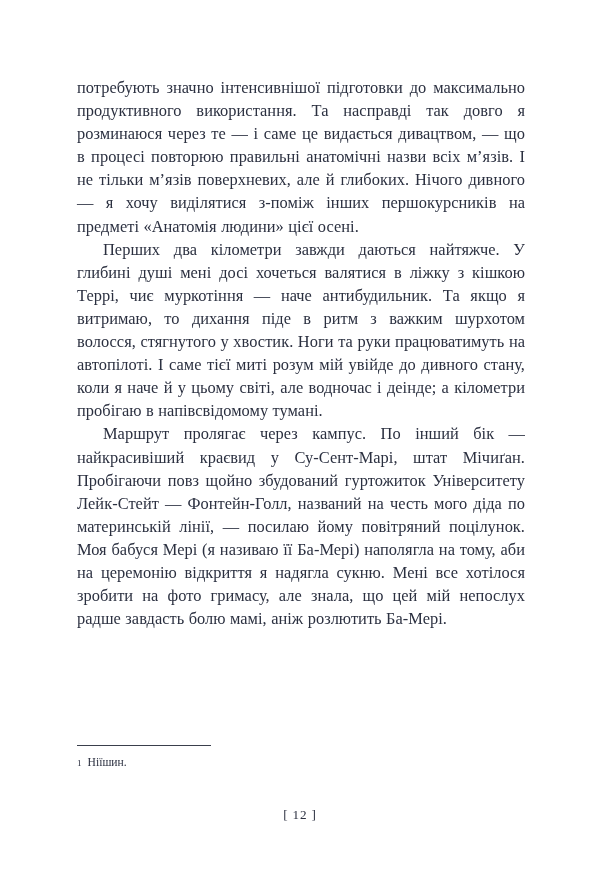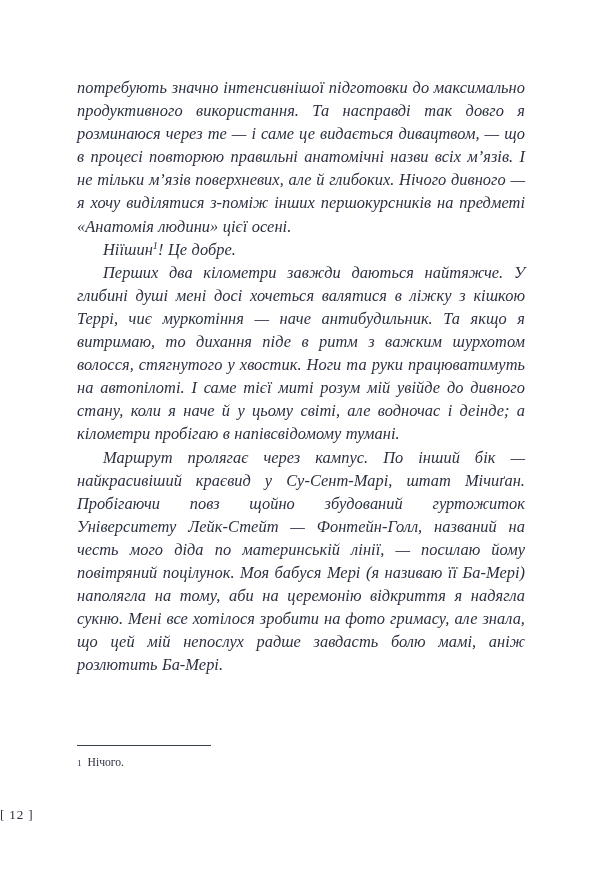--- a/index.html
+++ b/index.html
@@ -16,21 +16,20 @@
     background: #ffffff;
     overflow: hidden;
     font-family: "Liberation Serif", "DejaVu Serif", serif;
     color: #262b36;
   }
   .text-block {
     position: absolute;
     left: 77px;
     top: 76px;
     width: 448px;
-    font-style: italic;
   }
   p.para {
     margin: 0;
     text-indent: 26px;
     text-align: justify;
     font-size: 16.4px;
     line-height: 23.1px;
     color: #2b3040;
     hyphens: manual;
     word-spacing: 0.02em;
@@ -68,48 +67,47 @@
   .footnote .fn-num {
     font-size: 9.2px;
     vertical-align: super;
     color: #2b3040;
   }
   .folio {
     position: absolute;
     left: 0;
     top: 807px;
     width: 600px;
-    text-align: left;
+    text-align: center;
     font-size: 13.2px;
     letter-spacing: 0.06em;
     color: #2b3040;
   }
 </style>
 </head>
 <body>
 
 <div class="page">
 
   <div class="text-block">
 
     <p class="para first">потребують значно інтенсивнішої підготовки до максимально продуктивного використання. Та насправді так довго я розминаюся через те — і саме це видається дивацтвом, — що в процесі повторюю правильні анатомічні назви всіх м’язів. І не тільки м’язів поверхневих, але й глибоких. Нічого дивного — я хочу виділятися з-поміж інших першокурсників на предметі «Анатомія людини» цієї осені.</p>
 
 
-    <p class="para"><span>Ніїшин</span><sup class="fn-ref">1</sup><span>! Це добре.</span></p>
 
     <p class="para">Перших два кілометри завжди даються найтяжче. У глибині душі мені досі хочеться валятися в ліжку з кішкою Террі, чиє муркотіння — наче антибудильник. Та якщо я витримаю, то дихання піде в ритм з важким шурхотом волосся, стягнутого у хвостик. Ноги та руки працюватимуть на автопілоті. І саме тієї миті розум мій увійде до дивного стану, коли я наче й у цьому світі, але водночас і деінде; а кілометри пробігаю в напівсвідомому тумані.</p>
 
     <p class="para">Маршрут пролягає через кампус. По інший бік — найкрасивіший краєвид у Су-Сент-Марі, штат Мічиґан. Пробігаючи повз щойно збудований гуртожиток Університету Лейк-Стейт — Фонтейн-Голл, названий на честь мого діда по материнській лінії, — посилаю йому повітряний поцілунок. Моя бабуся Мері (я називаю її Ба-Мері) наполягла на тому, аби на церемонію відкриття я надягла сукню. Мені все хотілося зробити на фото гримасу, але знала, що цей мій непослух радше завдасть болю мамі, аніж розлютить Ба-Мері.</p>
 
 
   </div>
 
   <div class="footnote-area">
     <div class="footnote-rule"></div>
     <p class="footnote">
       <span class="fn-num">1</span>
-      <span>Нічого.</span>
+      <span>Ніїшин.</span>
     </p>
   </div>
 
   <div class="folio">[ 12 ]</div>
 
 </div>
 
 </body></html>

